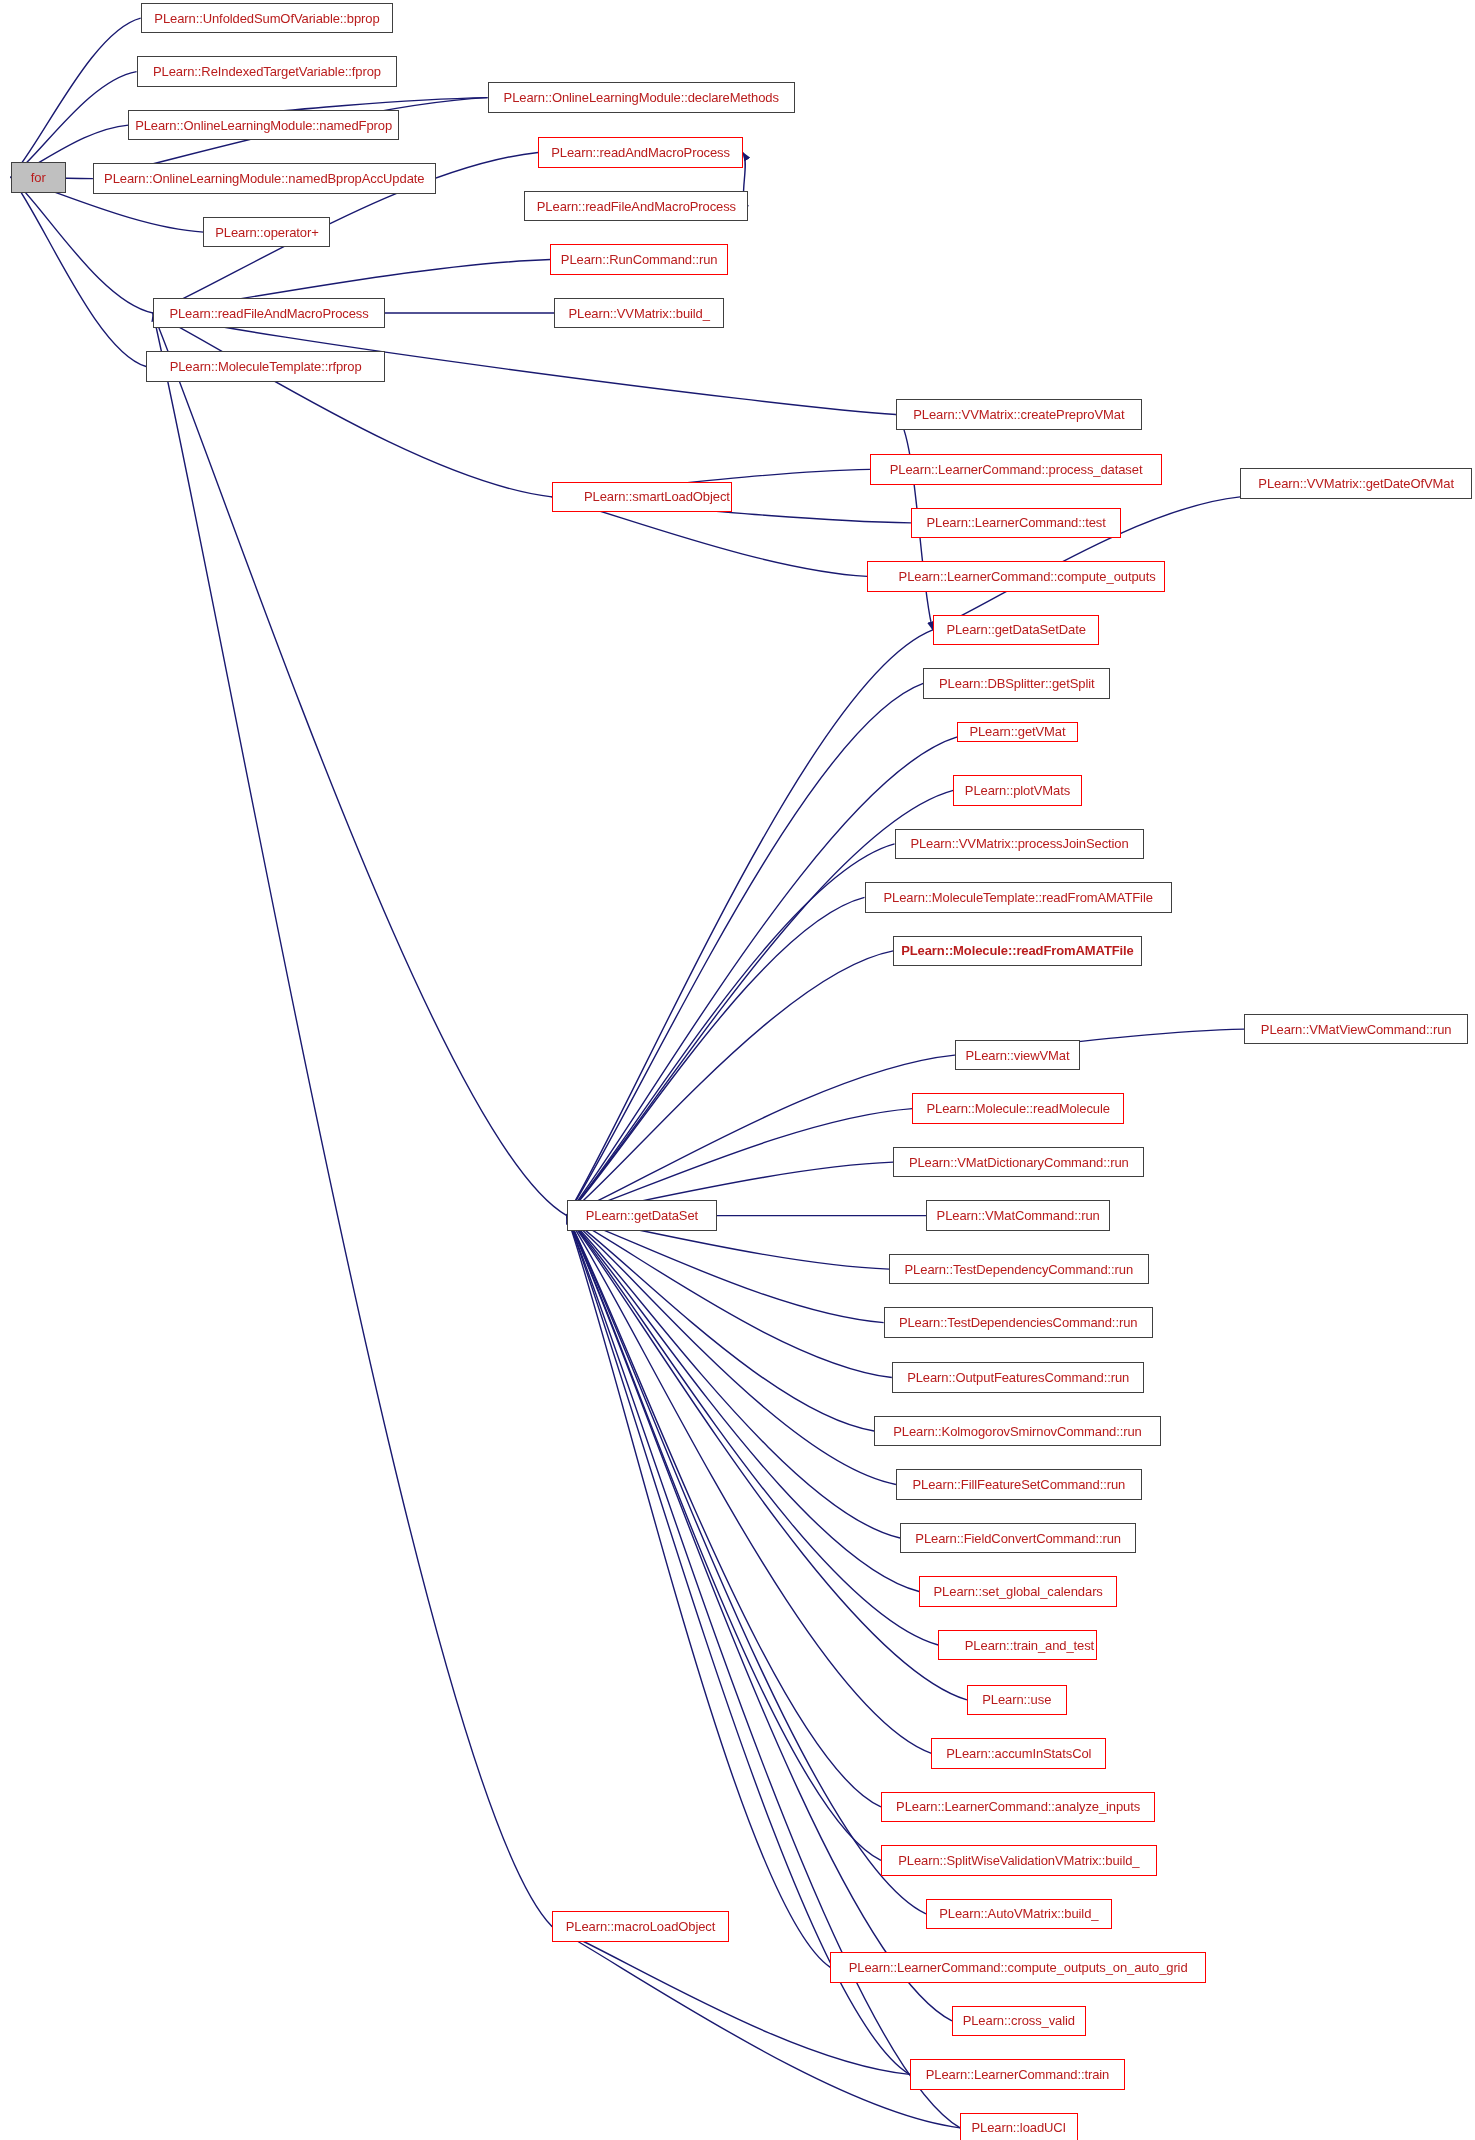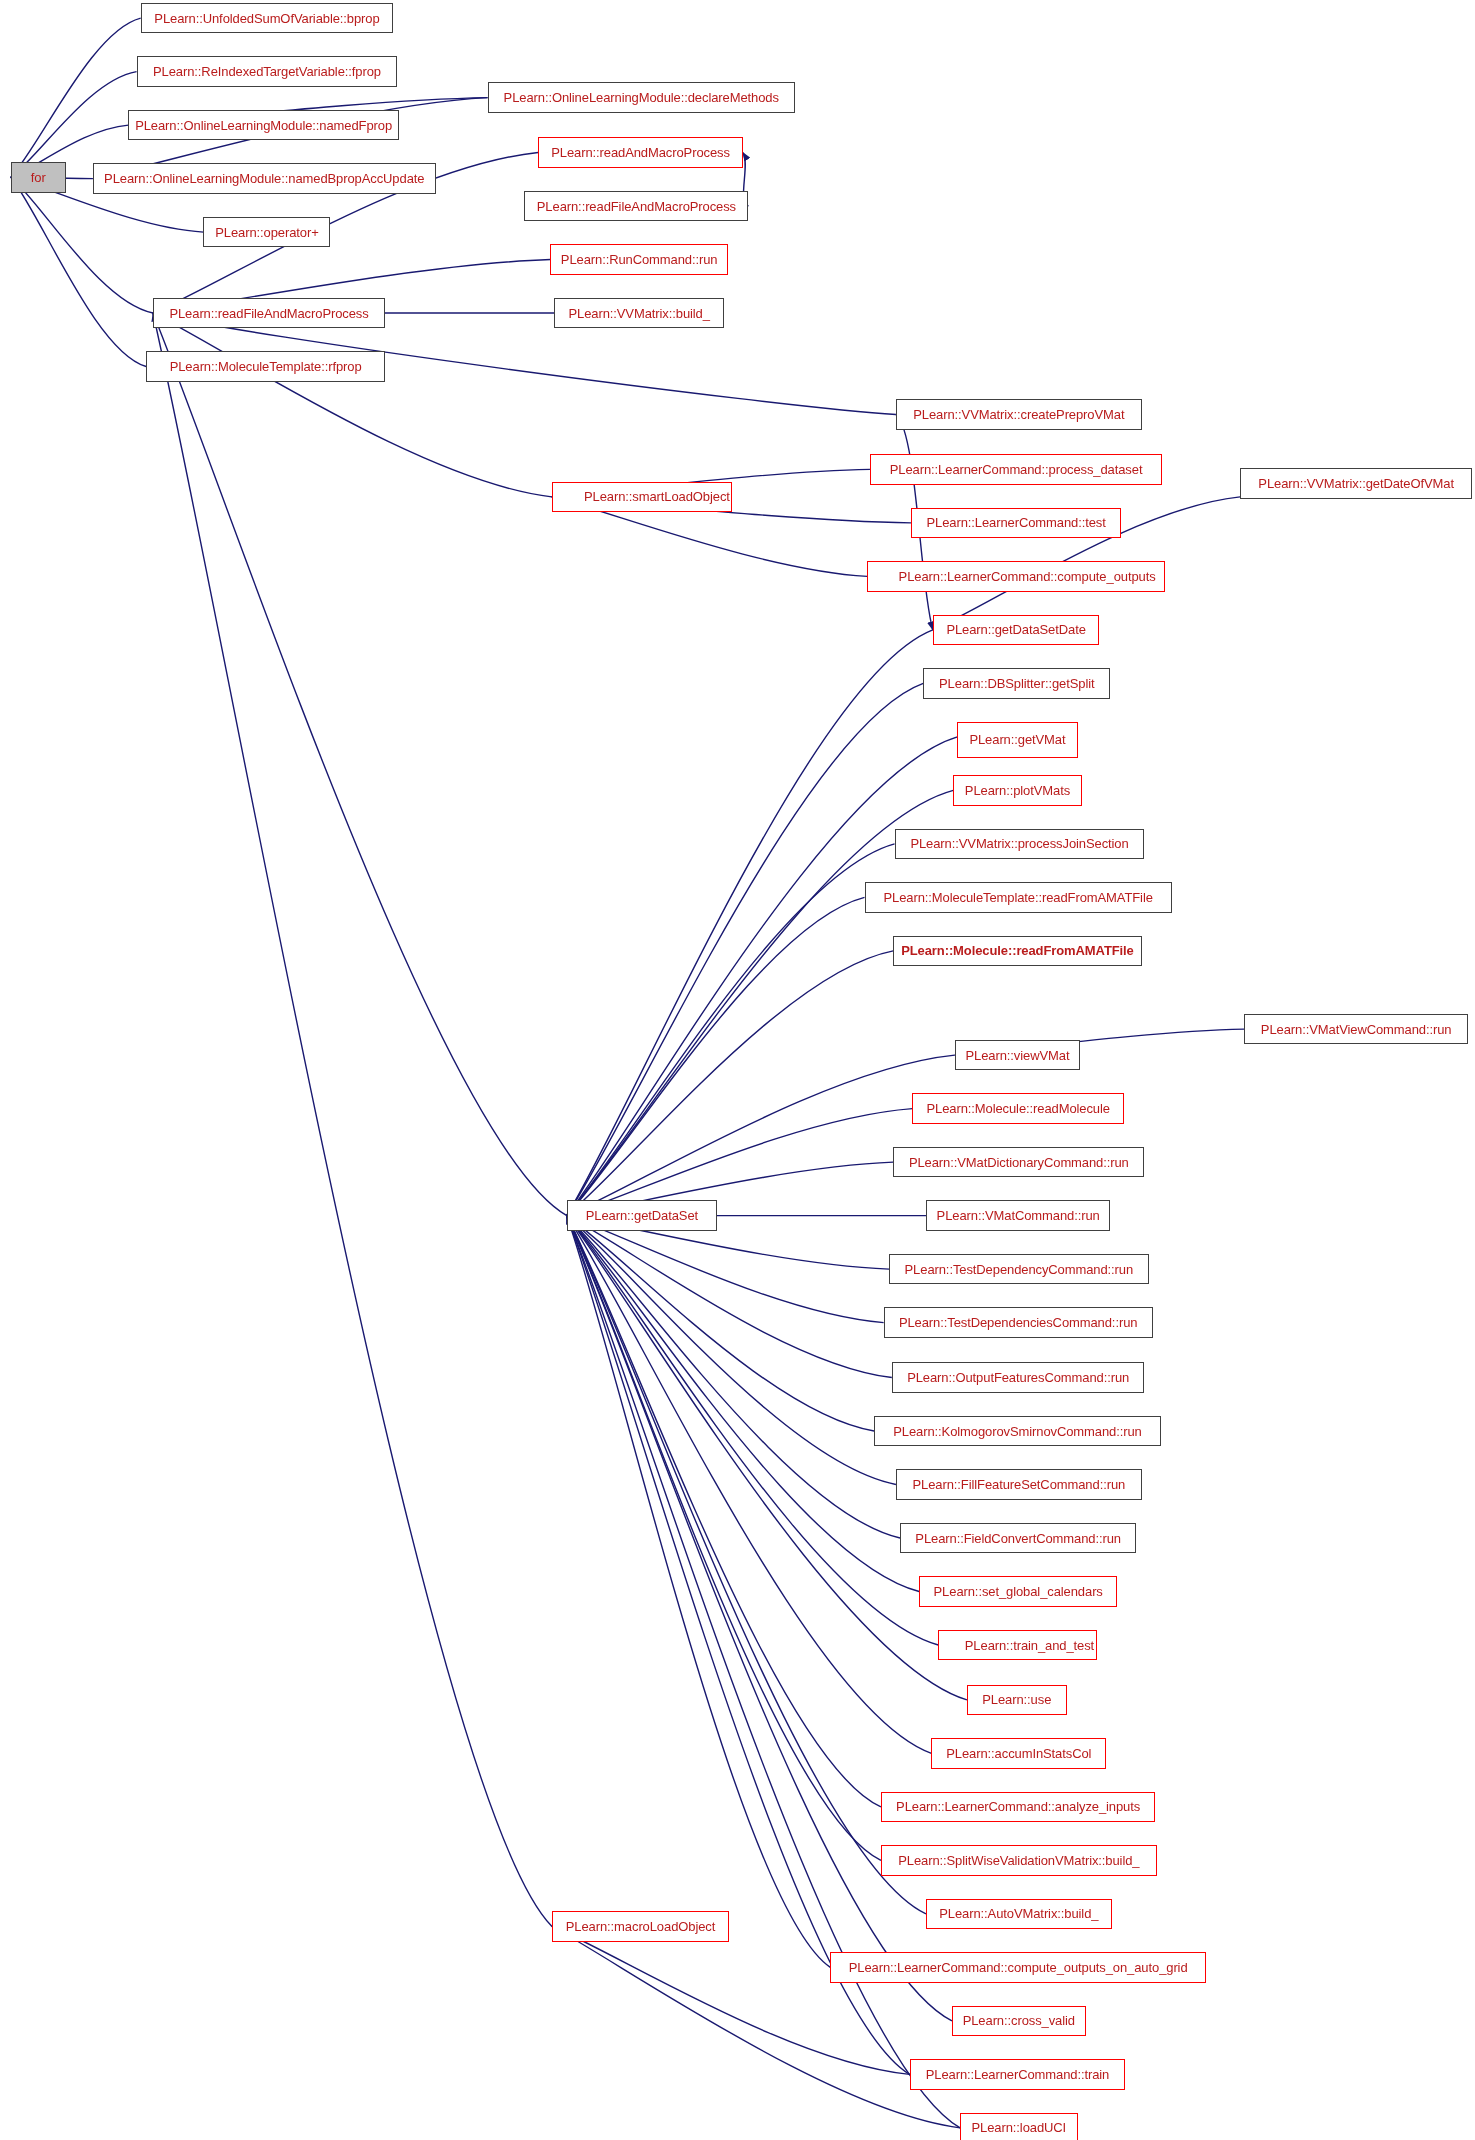--- a/index.html
+++ b/index.html
@@ -122,21 +122,21 @@
     <div class="node" style="left: 524.444px; top: 190.679px; width: 223.981px; height: 30.68px;">PLearn::readFileAndMacroProcess</div>
     <div class="node red" style="left: 550.394px; top: 244.179px; width: 177.546px; height: 30.68px;">PLearn::RunCommand::run</div>
     <div class="node" style="left: 554.491px; top: 297.679px; width: 169.352px; height: 30.68px;">PLearn::VVMatrix::build_</div>
     <div class="node red" style="left: 551.759px; top: 481.5px; width: 180.278px; height: 30.68px; padding-left: 36px;">PLearn::smartLoadObject</div>
     <div class="node" style="left: 895.926px; top: 399.192px; width: 245.833px; height: 30.68px;">PLearn::VVMatrix::createPreproVMat</div>
     <div class="node red" style="left: 869.977px; top: 454.064px; width: 292.269px; height: 30.68px;">PLearn::LearnerCommand::process_dataset</div>
     <div class="node red" style="left: 910.949px; top: 507.564px; width: 210.324px; height: 30.68px;">PLearn::LearnerCommand::test</div>
     <div class="node red" style="left: 867.245px; top: 561.064px; width: 297.731px; height: 30.68px; padding-left: 28px;">PLearn::LearnerCommand::compute_outputs</div>
     <div class="node red" style="left: 932.801px; top: 614.564px; width: 166.62px; height: 30.68px;">PLearn::getDataSetDate</div>
     <div class="node" style="left: 923.241px; top: 668.064px; width: 187.106px; height: 30.68px;">PLearn::DBSplitter::getSplit</div>
-    <div class="node red" style="left: 957.384px; top: 721.564px; width: 120.185px; height: 36px; text-align: center;">PLearn::getVMat</div>
+    <div class="node red" style="left: 957.384px; top: 721.564px; width: 120.185px; height: 20px; text-align: center;">PLearn::getVMat</div>
     <div class="node red" style="left: 953.287px; top: 775.064px; width: 128.38px; height: 30.68px;">PLearn::plotVMats</div>
     <div class="node" style="left: 894.56px; top: 828.564px; width: 249.931px; height: 30.68px;">PLearn::VVMatrix::processJoinSection</div>
     <div class="node" style="left: 864.514px; top: 882.064px; width: 307.292px; height: 30.68px;">PLearn::MoleculeTemplate::readFromAMATFile</div>
     <div class="node" style="left: 893.194px; top: 935.564px; width: 248.565px; height: 30.68px; font-weight: bold;">PLearn::Molecule::readFromAMATFile</div>
     <div class="node" style="left: 954.653px; top: 1039.82px; width: 125.648px; height: 30.68px;">PLearn::viewVMat</div>
     <div class="node red" style="left: 912.315px; top: 1093.32px; width: 211.69px; height: 30.68px;">PLearn::Molecule::readMolecule</div>
     <div class="node" style="left: 893.194px; top: 1146.82px; width: 251.296px; height: 30.68px;">PLearn::VMatDictionaryCommand::run</div>
     <div class="node" style="left: 925.972px; top: 1200.32px; width: 184.375px; height: 30.68px;">PLearn::VMatCommand::run</div>
     <div class="node" style="left: 889.097px; top: 1253.82px; width: 259.491px; height: 30.68px;">PLearn::TestDependencyCommand::run</div>
     <div class="node" style="left: 883.634px; top: 1307.32px; width: 269.051px; height: 30.68px;">PLearn::TestDependenciesCommand::run</div>

